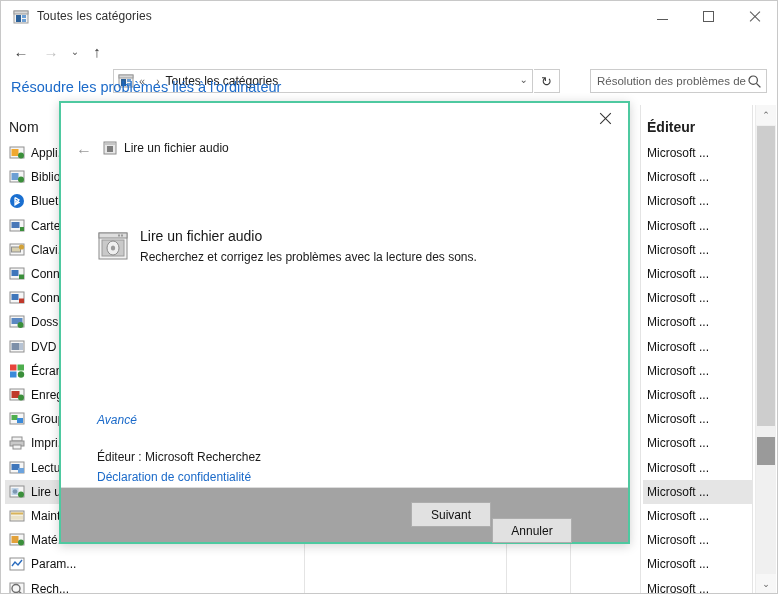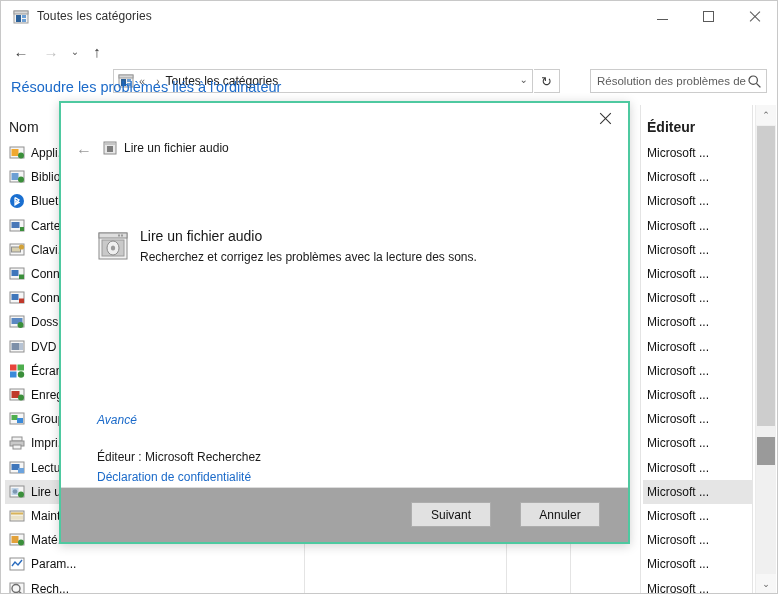--- a/index.html
+++ b/index.html
@@ -406,21 +406,21 @@
     background: #e1e1e1;
     border: 1px solid #adadad;
     box-sizing: border-box;
     font-family: "Liberation Sans", sans-serif;
     font-size: 12px;
     color: #101010;
     display: flex; align-items: center; justify-content: center;
     cursor: default;
   }
   #btn-suivant { right: 137px; }
-  #btn-annuler { right: 28px; }
+  #btn-annuler { right: 56px; margin-top: 16px; }
 </style>
 </head>
 <body>
 
 <div id="explorer">
 
   <div class="titlebar">
     <span class="tb-icon">
       <svg width="16" height="16" viewBox="0 0 16 16">
         <rect x="1" y="2" width="14" height="12" fill="#f4f4f4" stroke="#9b9b9b"></rect>

